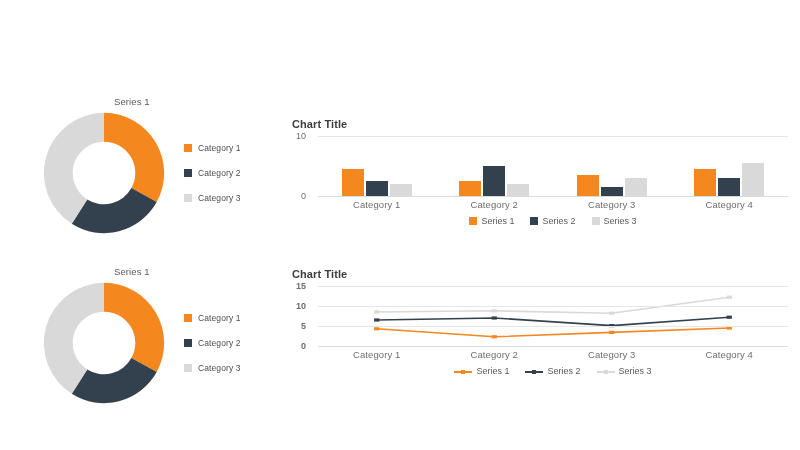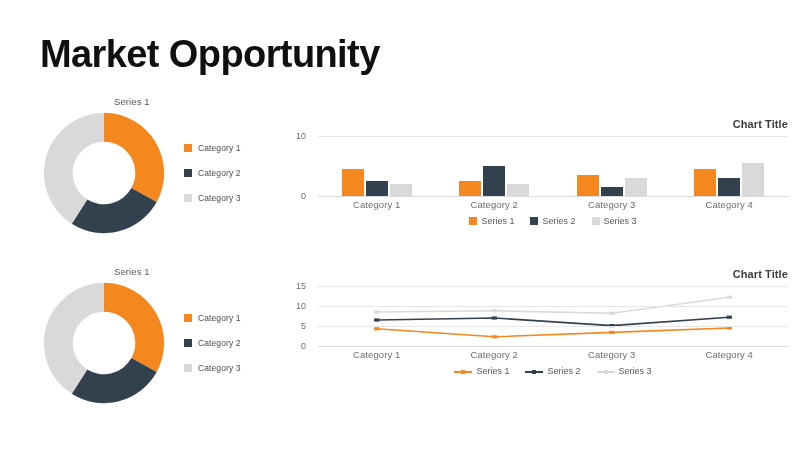--- a/index.html
+++ b/index.html
@@ -39,21 +39,21 @@
   .donut-wrap svg { display: block; }
 
   .donut-legend { margin-left: 16px; display: flex; flex-direction: column; gap: 15px; }
   .legend-item { display: flex; align-items: center; gap: 6px; }
   .legend-swatch { width: 8px; height: 8px; display: inline-block; flex: none; }
   .legend-label { font-size: 8.5px; color: #4c4c4f; white-space: nowrap; letter-spacing: 0.1px; }
 
   
   .cart-block { }
   .cart-title {
-    text-align: right;
+    text-align: left;
     font-size: 11px;
     font-weight: bold;
     color: #3d3d40;
     letter-spacing: 0.1px;
     margin-bottom: 6px;
   }
   .plot-outer { display: flex; }
   .y-axis {
     width: 26px;
     position: relative;
@@ -108,21 +108,20 @@
   .cl-line { width: 18px; height: 8px; position: relative; flex: none; }
   .cl-line i { position: absolute; left: 0; right: 0; top: 3.5px; height: 2px; display: block; }
   .cl-line b { position: absolute; left: 7px; top: 2.5px; width: 4px; height: 4px; display: block; }
   .cl-label { font-size: 9px; color: #5a5a5d; white-space: nowrap; }
 </style>
 </head>
 <body>
 
 <div class="slide">
 
-  <div class="slide-title">Market Opportunity</div>
 
   <div class="chart-block donut-block" style="left:18px; top:96px;">
     <div class="donut-title">Series 1</div>
     <div class="donut-row">
       <div class="donut-wrap">
         <svg viewBox="0 0 100 100" width="128" height="128">
           <g id="donut-top-slices">
               <path d="M 50 3 A 47 47 0 0 1 91.18641396206158 72.64242268278062 L 71.41693526027203 61.77405979504593 A 24.44 24.44 0 0 0 50 25.56 Z" fill="#F5871F"></path>
               <path d="M 91.18641396206158 72.64242268278062 A 47 47 0 0 1 24.816140635987146 89.6834124985947 L 36.904393130713316 70.63537449926925 A 24.44 24.44 0 0 0 71.41693526027203 61.77405979504593 Z" fill="#33414E"></path>
               <path d="M 24.816140635987146 89.6834124985947 A 47 47 0 0 1 49.99999999999999 3 L 49.99999999999999 25.56 A 24.44 24.44 0 0 0 36.904393130713316 70.63537449926925 Z" fill="#D9D9D9"></path>
@@ -227,21 +226,21 @@
         <div class="cl-item">
           <span class="cl-swatch" style="background:#D9D9D9"></span>
           <span class="cl-label">Series 3</span>
         </div>
       </div>
   </div>
 
   <div class="chart-block cart-block" style="left:292px; top:268px; width:496px;">
     <div class="cart-title">Chart Title</div>
     <div class="plot-outer">
-      <div class="y-axis" id="line-y-axis" style="height:60px;">
+      <div class="y-axis" id="line-y-axis" style="height:60px;font-weight:bold;">
           <div class="y-tick" style="top: 0px;">15</div>
           <div class="y-tick" style="top: 20px;">10</div>
           <div class="y-tick" style="top: 40px;">5</div>
           <div class="y-tick" style="top: 60px;">0</div>
         </div>
       <div class="plot-area" id="line-plot" style="height:60px;">
         <svg id="line-svg" width="100%" height="60" viewBox="0 0 460 60" preserveAspectRatio="none" style="position:absolute;left:0;top:0;">
             <polyline points="57.5,26 172.5,24.799999999999997 287.5,27.200000000000003 402.5,11.200000000000003" fill="none" stroke="#D9D9D9" stroke-width="1.6" vector-effect="non-scaling-stroke"></polyline>
             <rect x="54.9" y="24.4" width="5.2" height="3.2" fill="#D9D9D9"></rect>
             <rect x="169.9" y="23.199999999999996" width="5.2" height="3.2" fill="#D9D9D9"></rect>

